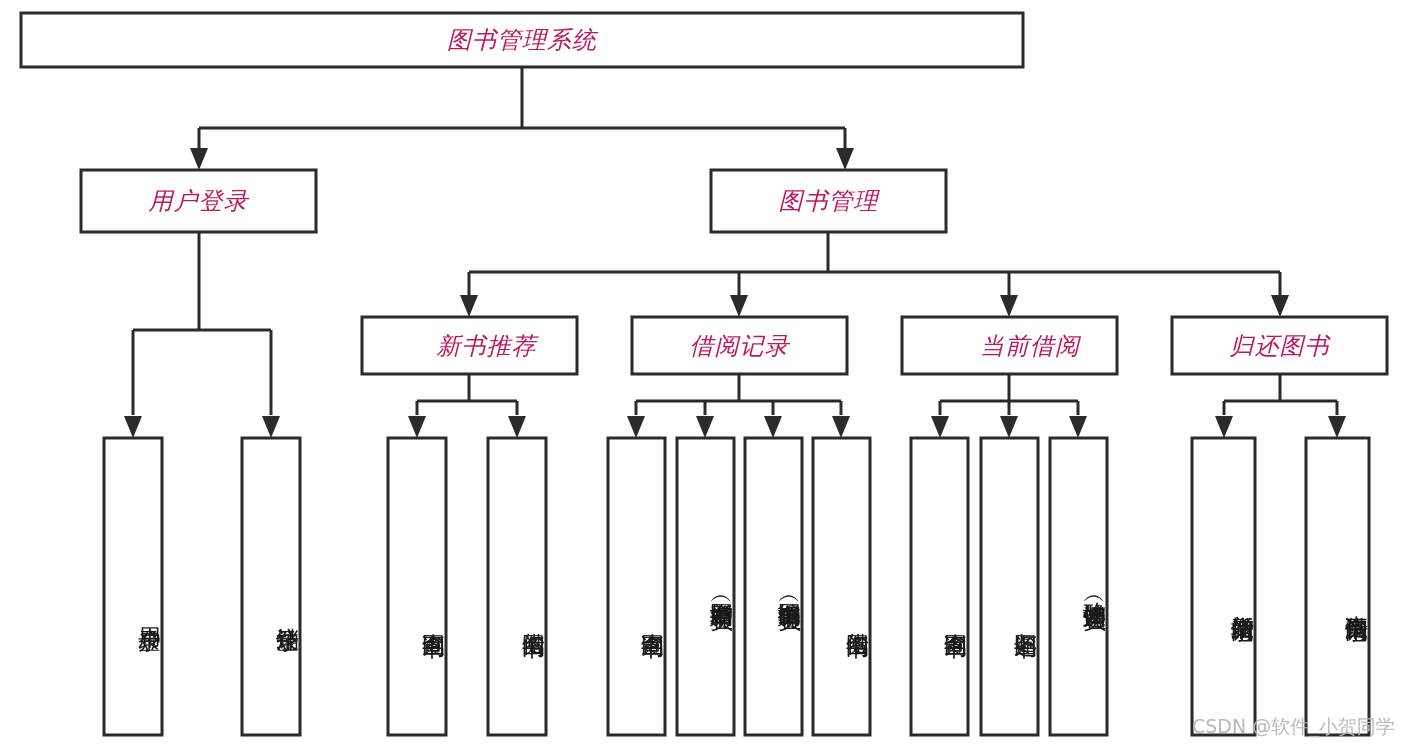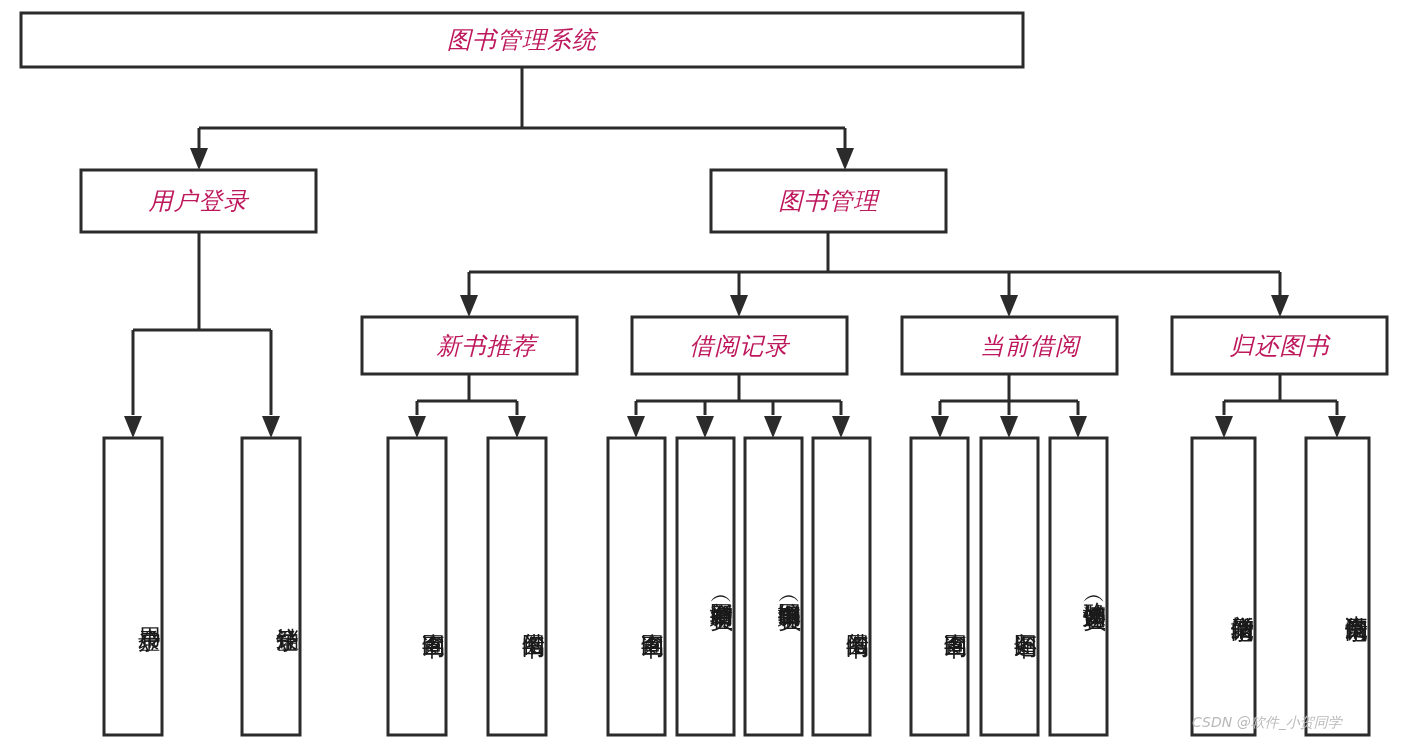--- a/index.html
+++ b/index.html
@@ -34,25 +34,24 @@
     font-size:24px;
     color:#be185d;
     display:flex;align-items:center;justify-content:center;
     letter-spacing:1px;
     pointer-events:none;
     font-style:italic;
   }
   .watermark{
     position:absolute;
     font-family:"DejaVu Sans","Liberation Sans",sans-serif;
-    font-size:14px;
+    font-size:19px;
     color:#b9b9b9;
     left:1192px;top:714px;
     white-space:nowrap;
-    font-style:italic;
   }
 </style>
 </head>
 <body>
 
 <svg id="diagram" viewBox="0 0 1405 747" xmlns="http://www.w3.org/2000/svg">
 
   <defs>
     <g id="arrow-glyph">
         <path class="arrowhead" d="M -9,-22 L 9,-22 L 0,0 Z"></path>

